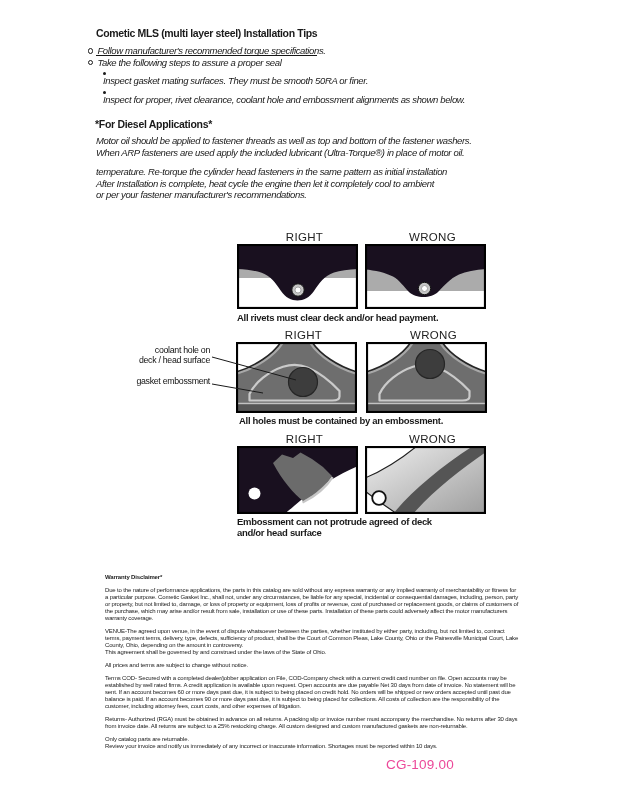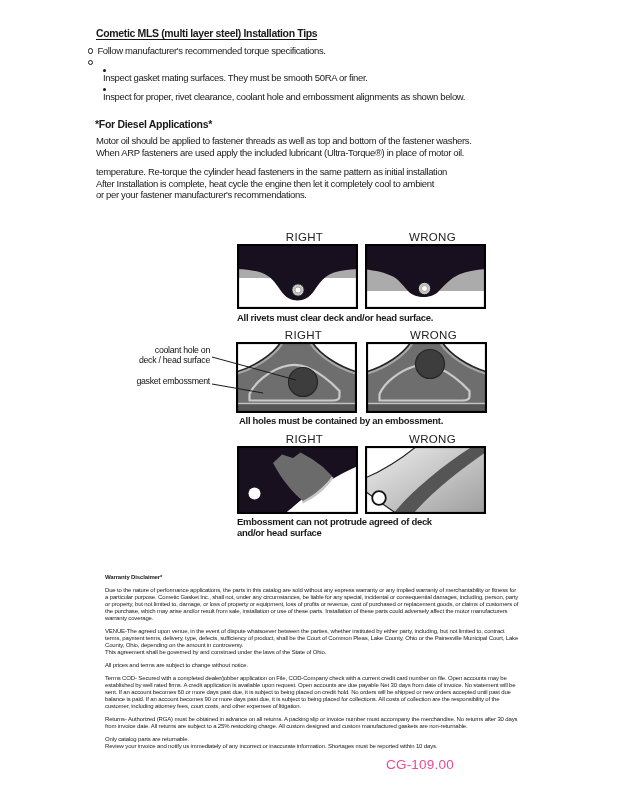--- a/index.html
+++ b/index.html
@@ -1,22 +1,22 @@
 <!DOCTYPE html>
 <html style="--ink: #19101f; --deck-gray: #ababab; --body-gray: #6e6e6e; --embossment-line: #cacaca; --coolant-hole: #3d3d3d; --band-dark: #555555;"><head>
 <meta charset="utf-8">
 <style>
   html,body{margin:0;padding:0;background:#ffffff;}
   #page{position:relative;width:618px;height:800px;background:#fff;overflow:hidden;
         font-family:"Liberation Sans",sans-serif;color:#1a1a1a;}
   .abs{position:absolute;}
   
   #title{left:96px;top:27px;font-size:10.5px;font-weight:bold;letter-spacing:-0.35px;
-         border-bottom:1.3px solid #151515;padding-bottom:0;white-space:nowrap;}
-  .body-txt{font-size:9.5px;letter-spacing:-0.35px;line-height:11.5px;white-space:nowrap;}
+         border-bottom:1.3px solid #151515;padding-bottom:16px;white-space:nowrap;}
+  .body-txt{font-size:9.5px;letter-spacing:-0.35px;line-height:11.5px;white-space:nowrap;font-style:italic;}
   #bullets{left:88px;top:45px;}
   .brow{display:flex;align-items:flex-start;}
   .sub{margin-left:15px;flex-direction:column;}
   .b1m{width:3.4px;height:3.4px;border:0.9px solid #1a1a1a;border-radius:50%;margin:3.4px 4px 0 0;flex:0 0 auto;}
   .b2m{width:3.2px;height:3.2px;background:#1a1a1a;border-radius:50%;margin:4px 3.5px 0 0;flex:0 0 auto;}
   #diesel-head{left:95px;top:118px;font-size:10.5px;font-weight:bold;letter-spacing:-0.3px;white-space:nowrap;}
   #p1{left:96px;top:135px;}
   #p2{left:96px;top:166px;}
   #note{left:96px;top:205px;}
   
@@ -52,20 +52,21 @@
 
   <div class="abs" id="title">Cometic MLS (multi layer steel) Installation Tips</div>
 
   <div class="abs body-txt" id="bullets">
     <div class="brow">
         <span class="b1m"></span>
         <span>Follow manufacturer's recommended torque specifications.</span>
       </div>
     <div class="brow">
         <span class="b1m"></span>
+        <span>Take the following steps to assure a proper seal</span>
       </div>
     <div class="brow sub">
         <span class="b2m"></span>
         <span>Inspect gasket mating surfaces.  They must be smooth 50RA or finer.</span>
       </div>
     <div class="brow sub">
         <span class="b2m"></span>
         <span>Inspect for proper, rivet clearance, coolant hole and embossment alignments as shown below.</span>
       </div>
   </div>
@@ -100,21 +101,21 @@
       <div class="dlabel">WRONG</div>
       <svg class="dbox" width="121" height="65" viewBox="0 0 121 65">
         <rect x="0" y="0" width="121" height="65" fill="#ffffff"></rect>
         <rect x="1" y="25" width="119" height="22" fill="var(--deck-gray)"></rect>
         <path fill="var(--ink)" d="M0,0 H121 V25 C110,26 101,27.5 94,30.5 C85,34.5 79,42 73.5,47.5 C69.5,51.5 64,53 58.5,53 C53,53 47.5,51.5 43.5,47.5 C38.5,42.5 35,36.5 28,32.5 C20.5,28.5 10,26.2 0,25.4 Z"></path>
         <circle cx="59.5" cy="44.5" r="6.2" fill="#c6c6c6" stroke="#111" stroke-width="1"></circle>
         <circle cx="59.5" cy="44.5" r="3" fill="#ffffff" stroke="#8a8a8a" stroke-width="0.7"></circle>
         <rect x="1" y="1" width="119" height="63" fill="none" stroke="#000" stroke-width="2.2"></rect>
       </svg>
     </div>
-    <div class="cap">All rivets must clear deck and/or head surface.</div>
+    <div class="cap">All rivets must clear deck and/or head payment.</div>
   </div>
 
   <div class="abs" id="row2">
     <div class="dcol colL">
       <div class="dlabel">RIGHT</div>
       <svg class="dbox" width="121" height="71" viewBox="0 0 121 71">
         <rect x="0" y="0" width="121" height="71" fill="var(--body-gray)"></rect>
         <path d="M0,0 H45 C37,12 20,24 0,30 Z" fill="none" stroke="#a8a8a8" stroke-width="6"></path>
         <path d="M121,0 H76 C84,12 101,24 121,30 Z" fill="none" stroke="#a8a8a8" stroke-width="6"></path>
         <path d="M0,0 H45 C37,12 20,24 0,30 Z" fill="#ffffff" stroke="#262626" stroke-width="1.6"></path>

